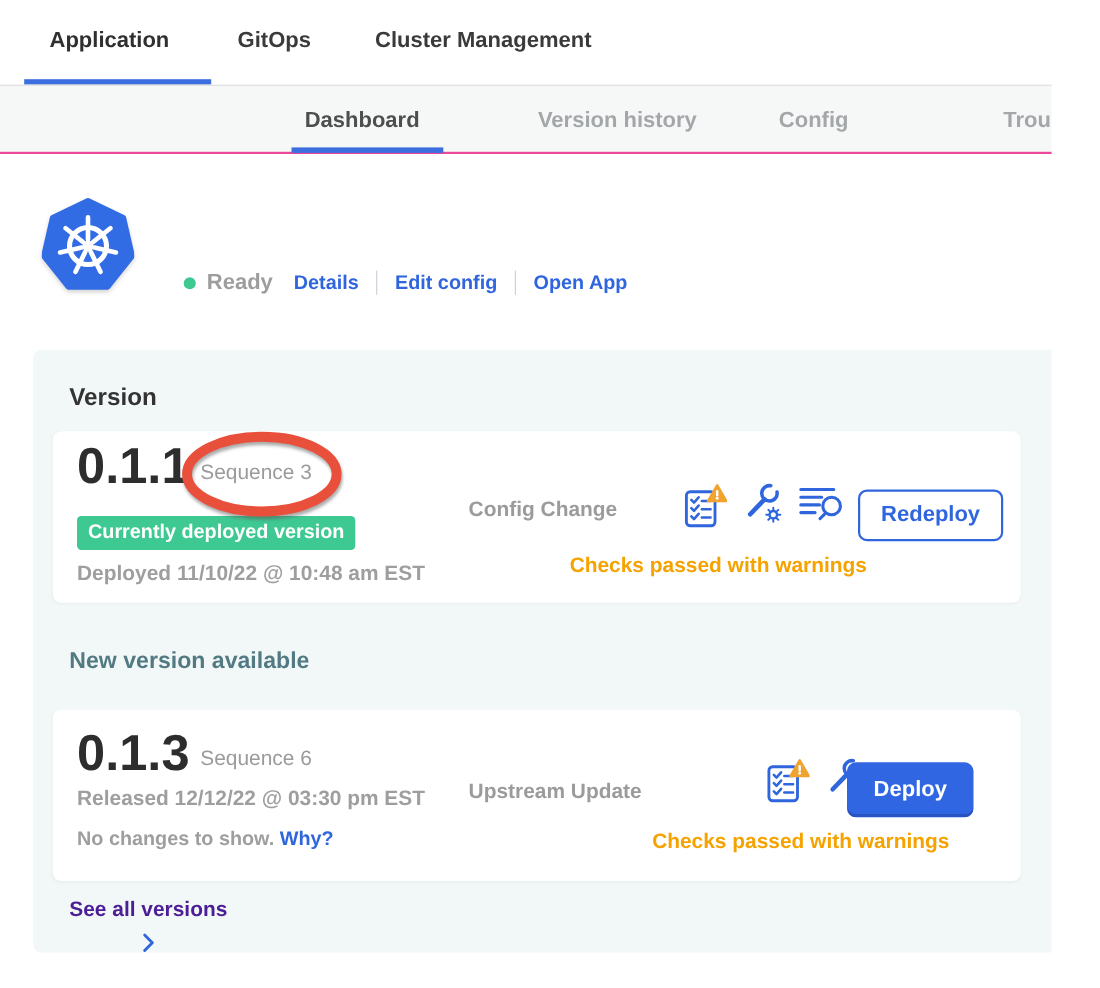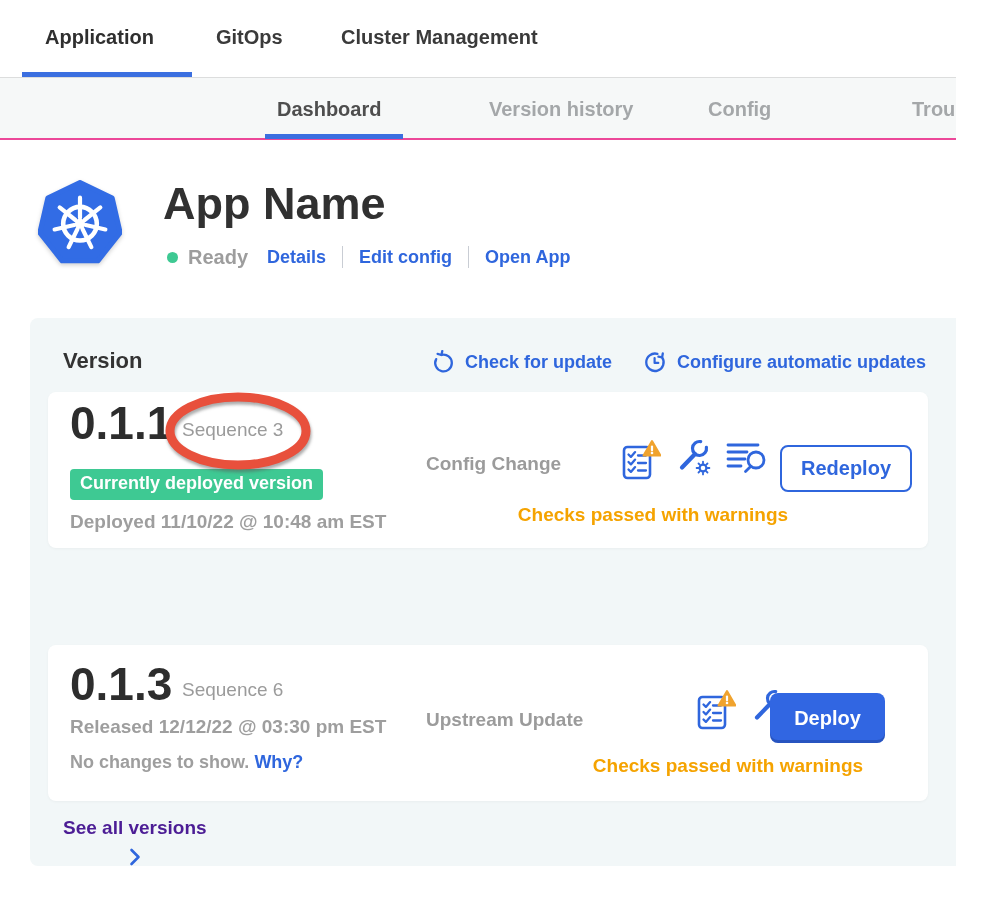--- a/index.html
+++ b/index.html
@@ -103,52 +103,34 @@
     <span class="subnav-item" id="sub-troubleshoot">Troubleshoot</span>
     <div class="subnav-underline"></div>
   </div>
 
   <svg class="app-logo" viewBox="0 0 100 100">
     <polygon points="50,3 88.3,21.4 97.8,62.9 71.3,96.2 28.7,96.2 2.2,62.9 11.7,21.4" fill="#326ce5" stroke="#326ce5" stroke-width="6" stroke-linejoin="round"></polygon>
     <circle cx="50" cy="52" r="20" fill="none" stroke="#fff" stroke-width="5.5"></circle>
     <path d="M50 45 L50 21 M55.5 47.6 L74.2 32.7 M56.8 53.6 L80.2 58.9 M53 58.3 L63.5 79.9 M47 58.3 L36.5 79.9 M43.2 53.6 L19.8 58.9 M44.5 47.6 L25.8 32.7" stroke="#fff" stroke-width="5" stroke-linecap="round"></path>
     <circle cx="50" cy="52" r="6" fill="#fff"></circle>
   </svg>
-  <h1 class="app-title">App Name</h1>
 
   <div class="app-status-row">
     <span class="status-dot"></span>
     <span class="status-text">Ready</span>
     <span class="header-link">Details</span>
     <span class="vdiv"></span>
     <span class="header-link">Edit config</span>
     <span class="vdiv"></span>
     <span class="header-link">Open App</span>
   </div>
 
   <div class="version-panel">
     <div class="panel-title">Version</div>
 
-    <div class="panel-actions">
-      <span class="panel-action">
-        <svg width="25" height="25" viewBox="0 0 25 25">
-          <path d="M10.5 4.95 A8.3 8.3 0 1 1 5.2 9.1" fill="none" stroke="#2f66dd" stroke-width="2.3" stroke-linecap="round"></path>
-          <path d="M10.4 5.0 L6.6 3.9 M10.4 5.0 L11.3 1.1" fill="none" stroke="#2f66dd" stroke-width="2.3" stroke-linecap="round"></path>
-        </svg>
-        <span>Check for update</span>
-      </span>
-      <span class="panel-action">
-        <svg width="26" height="26" viewBox="0 0 26 26">
-          <path d="M15.4 4.9 A8.7 8.7 0 1 0 20.1 8.3" fill="none" stroke="#2f66dd" stroke-width="2.3" stroke-linecap="round"></path>
-          <path d="M20.1 8.3 L16.4 7.6 M20.1 8.3 L20.8 4.5" fill="none" stroke="#2f66dd" stroke-width="2.3" stroke-linecap="round"></path>
-          <path d="M12.6 9 L12.6 13.9 L16.3 13.9" fill="none" stroke="#2f66dd" stroke-width="2.2" stroke-linecap="round" stroke-linejoin="round"></path>
-        </svg>
-        <span>Configure automatic updates</span>
-      </span>
-    </div>
 
     <div class="version-card" id="card-current">
       <div class="ver-number">0.1.1</div>
       <div class="ver-seq">Sequence 3</div>
       <div class="deployed-badge">Currently deployed version</div>
       <div class="ver-date" id="deployed-date">Deployed 11/10/22 @ 10:48 am EST</div>
       <div class="source-type" id="source-current">Config Change</div>
 
       <div class="icons-row" id="icons-current">
         <svg class="action-icon" width="40" height="42" viewBox="0 0 40 42">
@@ -172,20 +154,21 @@
       </div>
 
       <button class="redeploy-btn">Redeploy</button>
       <div class="checks-status" id="checks-current">Checks passed with warnings</div>
 
       <svg class="annotation-svg" viewBox="0 0 160 86">
         <ellipse cx="80" cy="43" rx="68" ry="34" fill="none" stroke="#e8503c" stroke-width="9"></ellipse>
       </svg>
     </div>
 
+    <div class="new-version-heading">New version available</div>
 
     <div class="version-card" id="card-available">
       <div class="ver-number">0.1.3</div>
       <div class="ver-seq">Sequence 6</div>
       <div class="ver-date" id="released-date">Released 12/12/22 @ 03:30 pm EST</div>
       <div class="no-changes">
         <span>No changes to show.</span>
         <span class="why-link">Why?</span>
       </div>
       <div class="source-type" id="source-available">Upstream Update</div>

